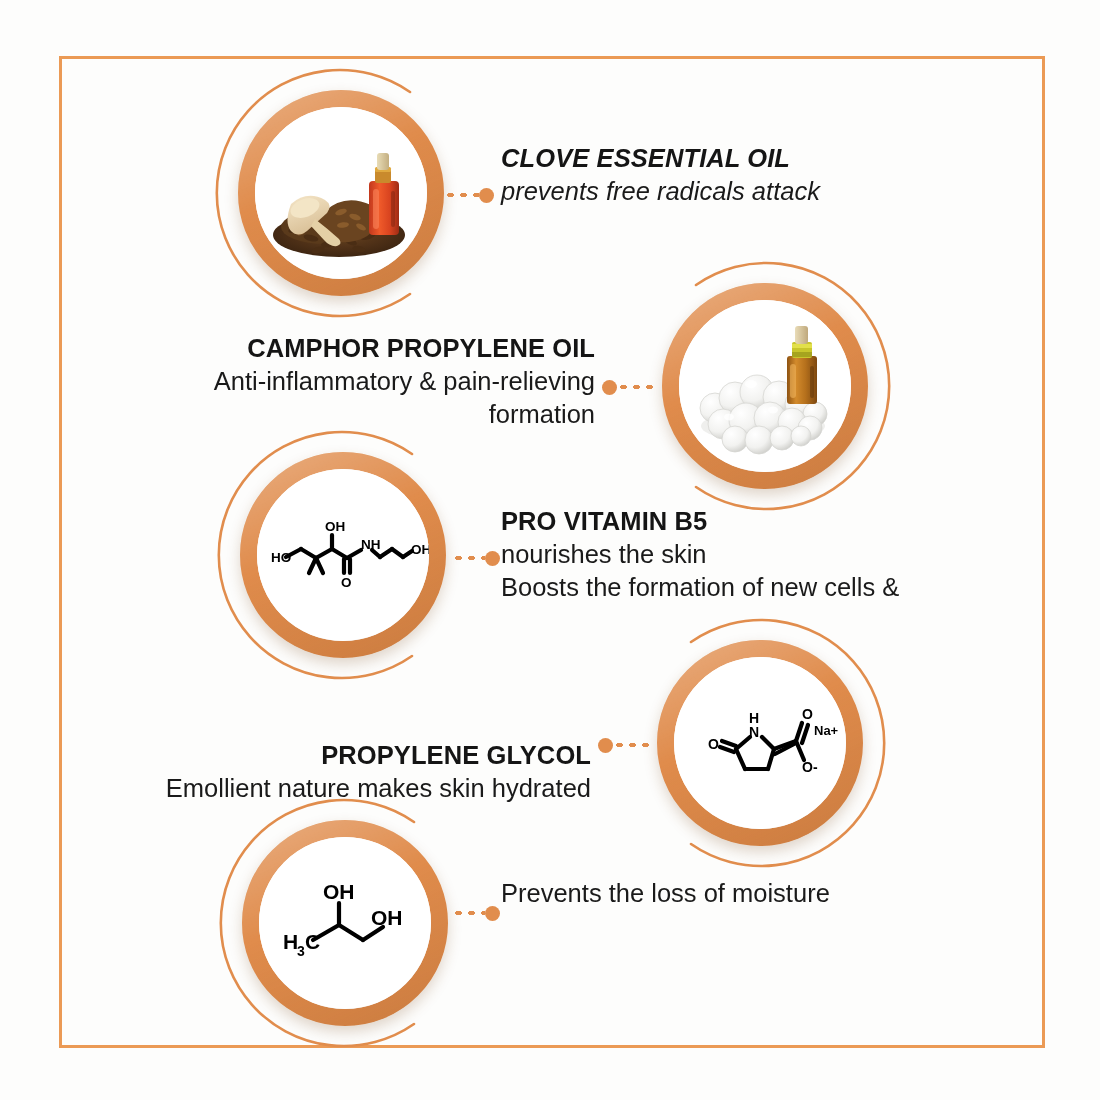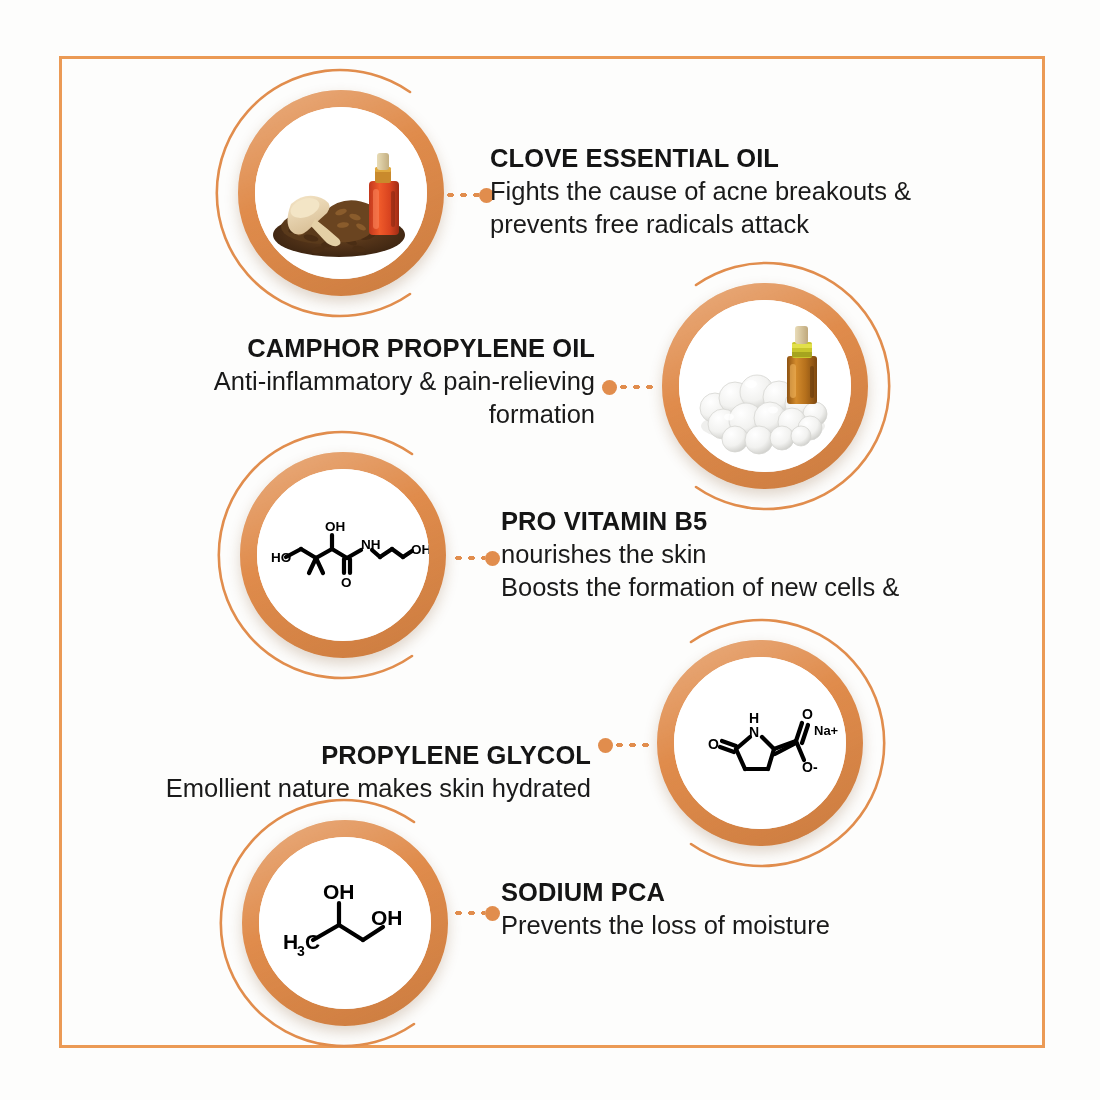--- a/index.html
+++ b/index.html
@@ -221,23 +221,22 @@
           <rect x="136" y="84" width="4" height="36" rx="2" fill="#7e2410" opacity="0.5"></rect>
         </svg>
       </div>
     </div>
 
     <div class="connector" style="left:444px; top:185px; width:50px;">
       <div class="conn-dots"></div>
       <div class="conn-bullet"></div>
     </div>
 
-    <div class="txt align-left" style="left:490px; top:143px; width:520px;">
+    <div class="txt align-left" style="left:501px; top:143px; width:520px;font-style:italic;">
       <p class="title">CLOVE ESSENTIAL OIL</p>
-      <p class="desc">Fights the cause of acne breakouts &amp;</p>
       <p class="desc">prevents free radicals attack</p>
     </div>
   </div>
 
   <div class="row" style="left:0; top:0;">
 
     <div class="badge" style="left:662px; top:283px;">
       <div class="arc">
         <svg width="262" height="262" viewBox="0 0 262 262">
           <path d="M 62 30 A 123 123 0 1 1 62 232" stroke="#e18d4d" stroke-width="2.6" fill="none" stroke-linecap="round"></path>
@@ -456,18 +455,17 @@
         </svg>
       </div>
     </div>
 
     <div class="connector" style="left:452px; top:903px; width:48px;">
       <div class="conn-dots"></div>
       <div class="conn-bullet"></div>
     </div>
 
     <div class="txt align-left" style="left:501px; top:877px; width:520px;">
-      <p class="title">SODIUM PCA</p>
       <p class="desc">Prevents the loss of moisture</p>
     </div>
   </div>
 
 </div>
 
 </body></html>

